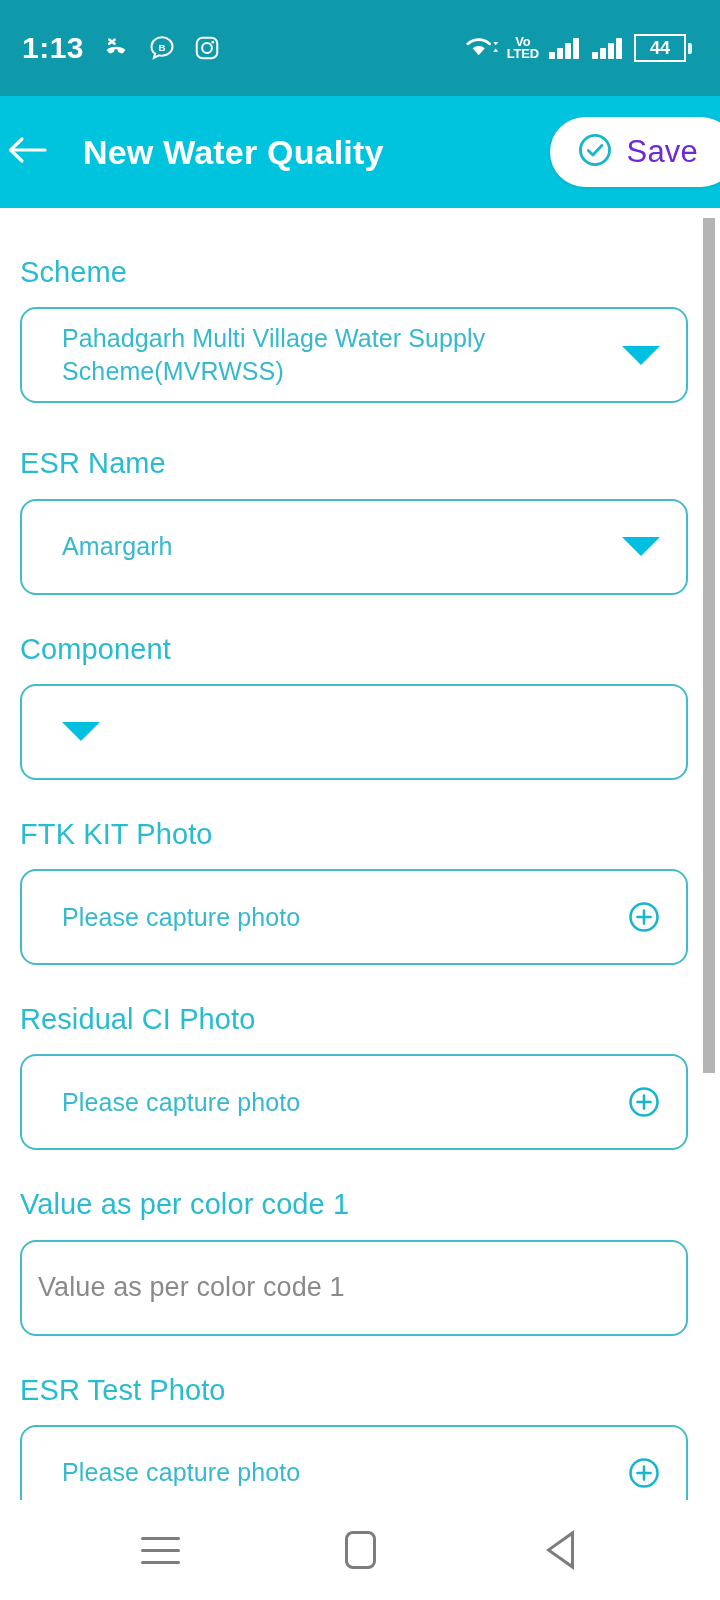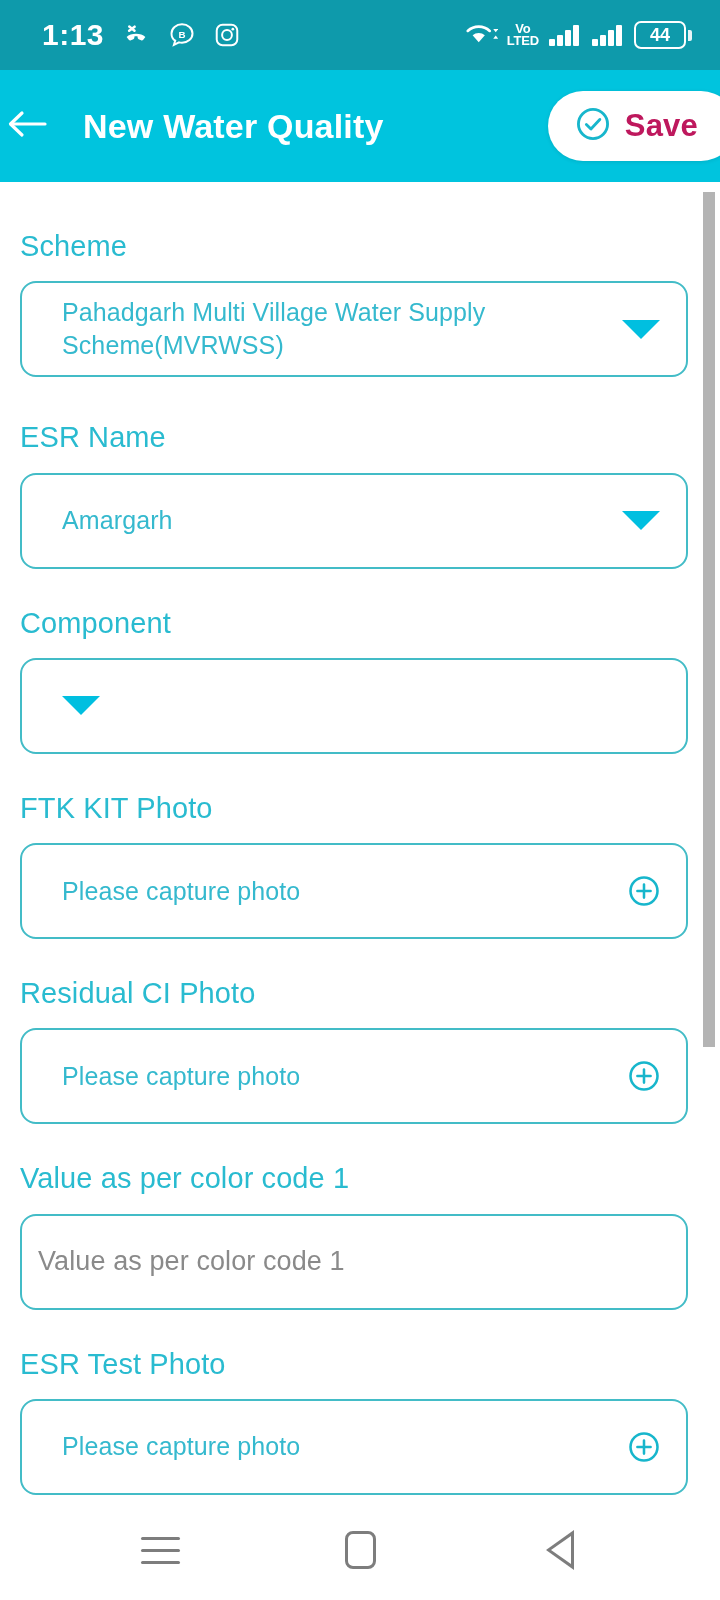--- a/index.html
+++ b/index.html
@@ -16,26 +16,26 @@
     position: relative;
     width: 720px;
     height: 1600px;
     display: flex;
     flex-direction: column;
     background: #ffffff;
   }
 
   
   .status-bar {
-    height: 70px;
+    height: 96px;
     background: #0E9AAB;
     display: flex;
     align-items: center;
     justify-content: space-between;
-    padding: 0 28px 0 42px;
+    padding: 0 28px 0 22px;
     color: #ffffff;
     flex: 0 0 auto;
   }
   .status-left  { display: flex; align-items: center; gap: 17px; }
   .status-right { display: flex; align-items: center; gap: 9px; }
 
   .clock {
     font-size: 30px;
     font-weight: 700;
     letter-spacing: 0.5px;
@@ -55,21 +55,21 @@
     letter-spacing: -0.2px;
   }
 
   .battery {
     display: flex;
     align-items: center;
     gap: 2px;
   }
   .battery-body {
     border: 2.5px solid #ffffff;
-    border-radius: 7px;
+    border-radius: 0;
     min-width: 52px;
     height: 28px;
     display: flex;
     align-items: center;
     justify-content: center;
   }
   .battery-level {
     font-size: 18px;
     font-weight: 700;
     color: #ffffff;
@@ -121,22 +121,22 @@
     height: 70px;
     display: flex;
     align-items: center;
     gap: 13px;
     padding: 0 38px 0 26px;
     cursor: pointer;
     box-shadow: 0 1px 4px rgba(0,0,0,0.10);
   }
   .save-label {
     font-size: 31px;
-    font-weight: 700;
-    color: #be185d;
+    font-weight: 400;
+    color: #6d28d9;
     letter-spacing: 0.2px;
     text-align: right;
   }
 
   
   .content {
     flex: 1 1 auto;
     position: relative;
     background: #ffffff;
     padding: 46px 32px 0 20px;

